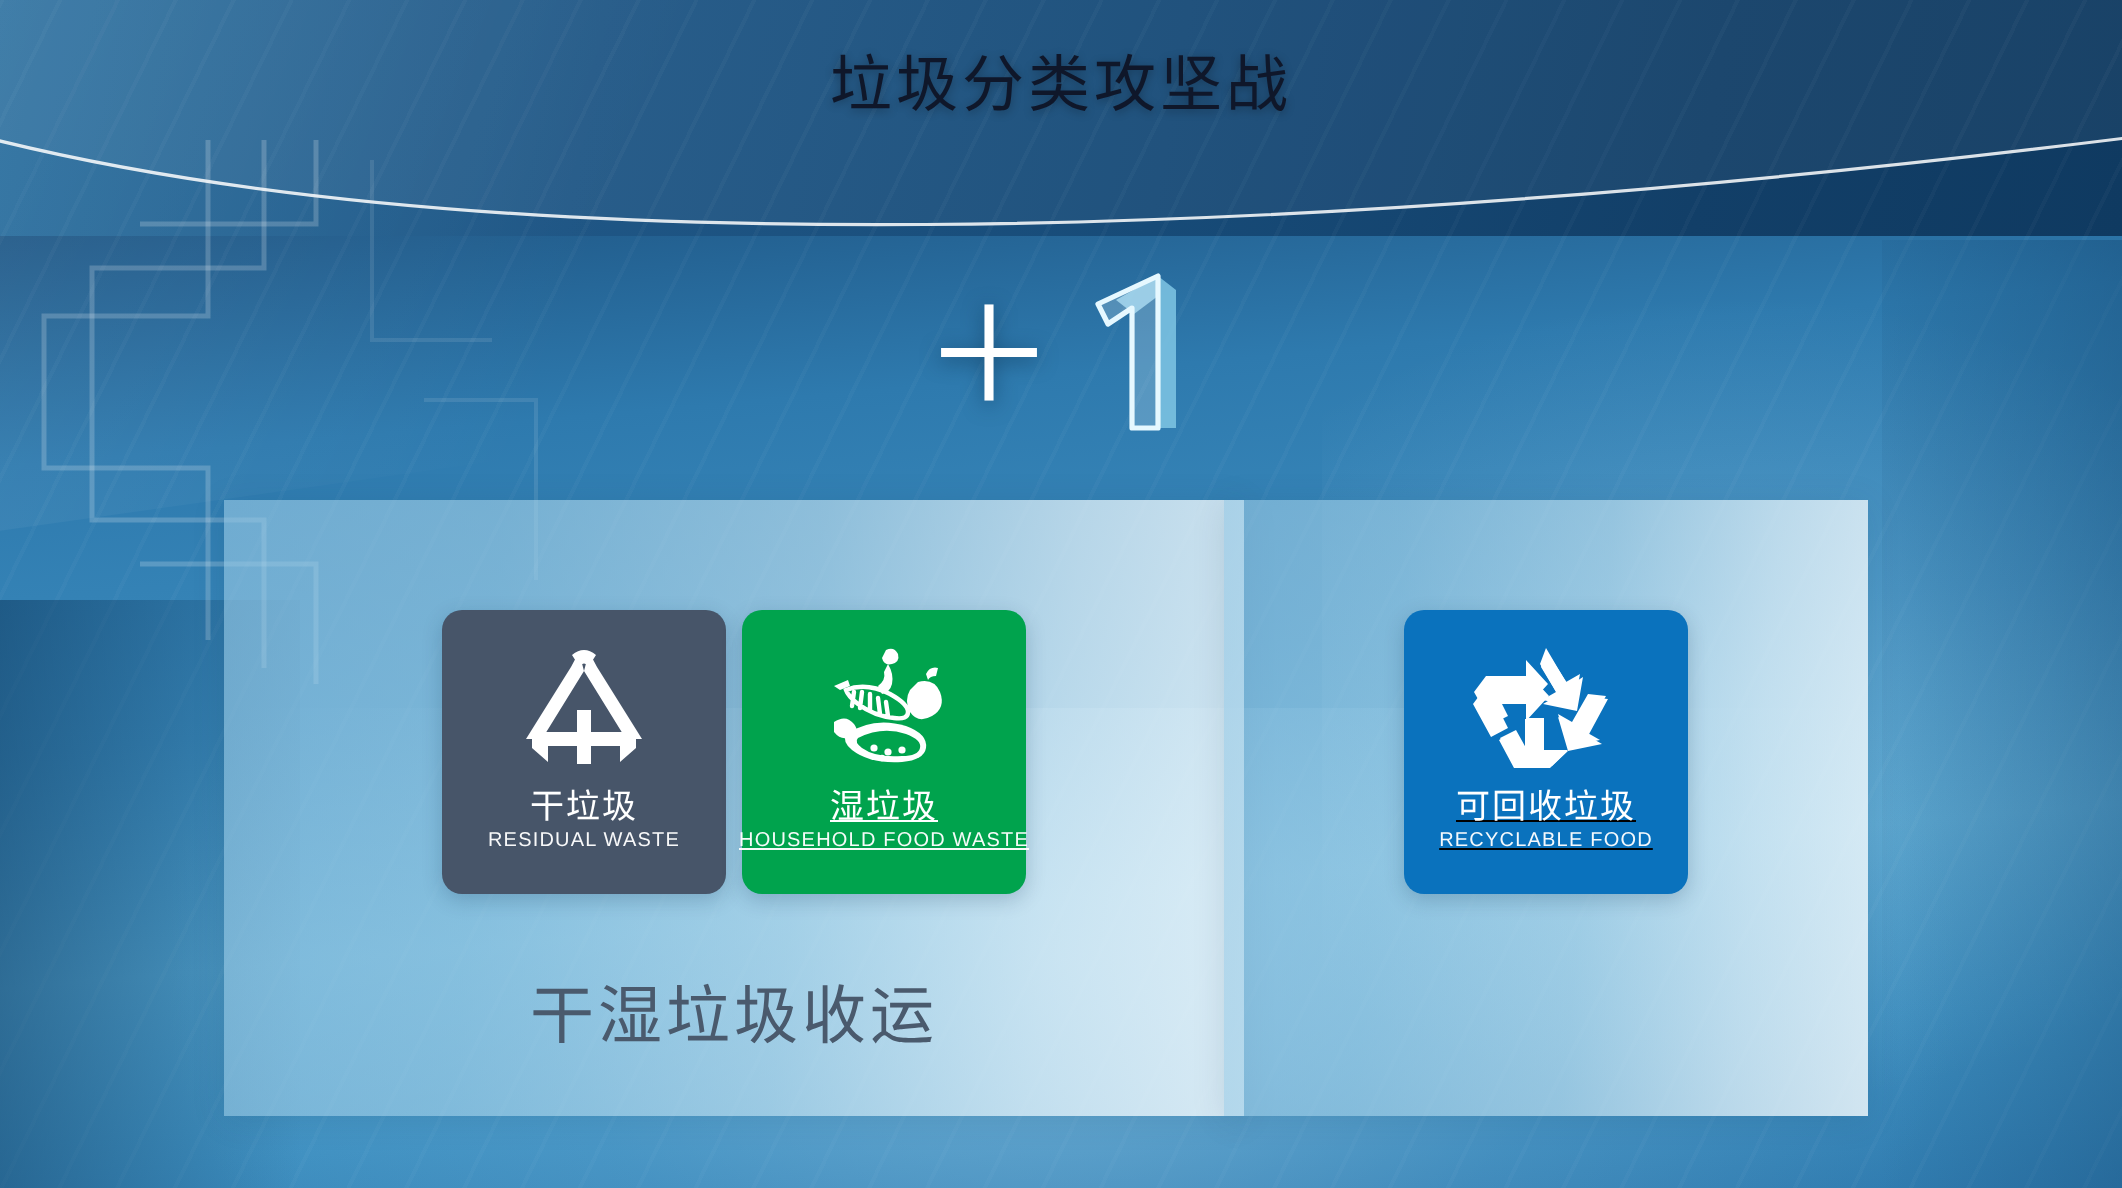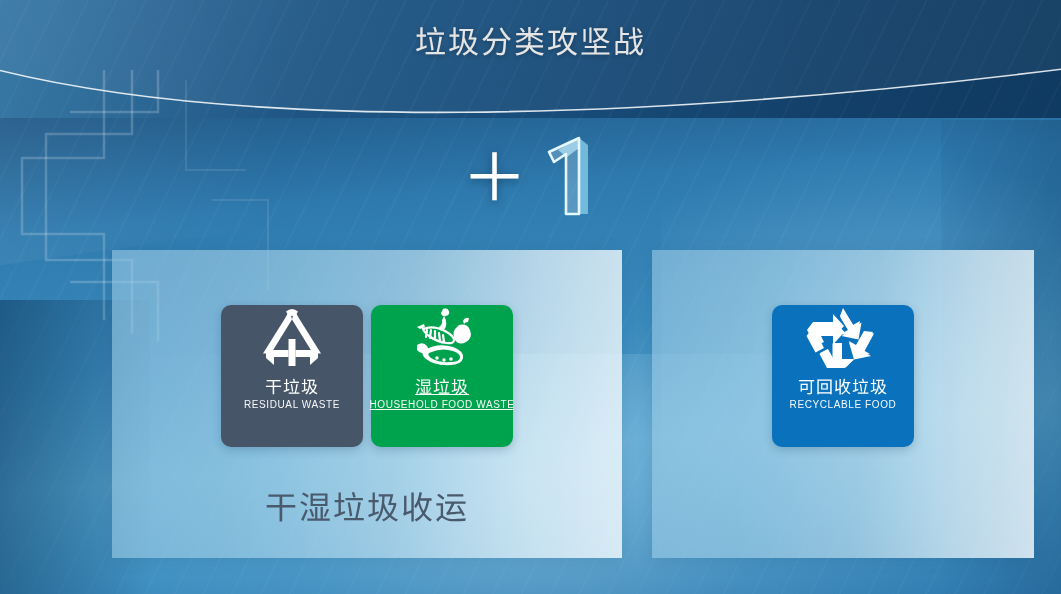--- a/index.html
+++ b/index.html
@@ -80,21 +80,21 @@
   .maze { position: absolute; left: 0; top: 70px; width: 300px; height: 280px; }
 
   
   .page-title {
     position: absolute;
     left: 0; right: 0; top: 24px;
     text-align: center;
     font-size: 31px;
     line-height: 1.25;
     letter-spacing: 2px;
-    color: #e5e5e5;
+    color: #0f172a;
     font-weight: 400;
     text-shadow: 0 1px 5px rgba(0,0,0,.30);
   }
 
   
   .headline {
     position: absolute;
     left: 0; right: 0; top: 128px;
     height: 96px;
     display: flex;
@@ -137,21 +137,21 @@
     height: 308px;
     background: linear-gradient(95deg,
         rgba(150,200,228,.62) 0%,
         rgba(168,212,234,.58) 26%,
         rgba(198,228,242,.62) 56%,
         rgba(228,243,250,.74) 80%,
         rgba(243,250,253,.82) 100%);
     box-shadow: 0 2px 16px rgba(10,50,85,.12);
   }
   .panel-left  { left: 112px; width: 510px; }
-  .panel-right { left: 652px; width: 382px; }
+  .panel-right { left: 612px; width: 322px; text-decoration: underline; }
 
   .panel-inner {
     position: relative;
     width: 100%; height: 100%;
     display: flex;
     flex-direction: column;
     align-items: center;
     justify-content: flex-start;
     padding-top: 55px;
   }
@@ -160,20 +160,21 @@
 
   
   .cat-card {
     width: 142px;
     height: 142px;
     border-radius: 10px;
     display: flex;
     flex-direction: column;
     align-items: center;
     justify-content: flex-start;
+    padding-top: 16px;
     color: #ffffff;
     box-shadow: 0 3px 10px rgba(12,48,80,.22);
   }
   .cat-dry   { background: #475569; }
   .cat-wet   { background: #00a34d; text-decoration: underline; }
   .cat-recy  { background: #0a72bd; }
 
   .cat-icon { width: 78px; height: 66px; display: block; }
   .cat-name-cn {
     font-size: 17px;

